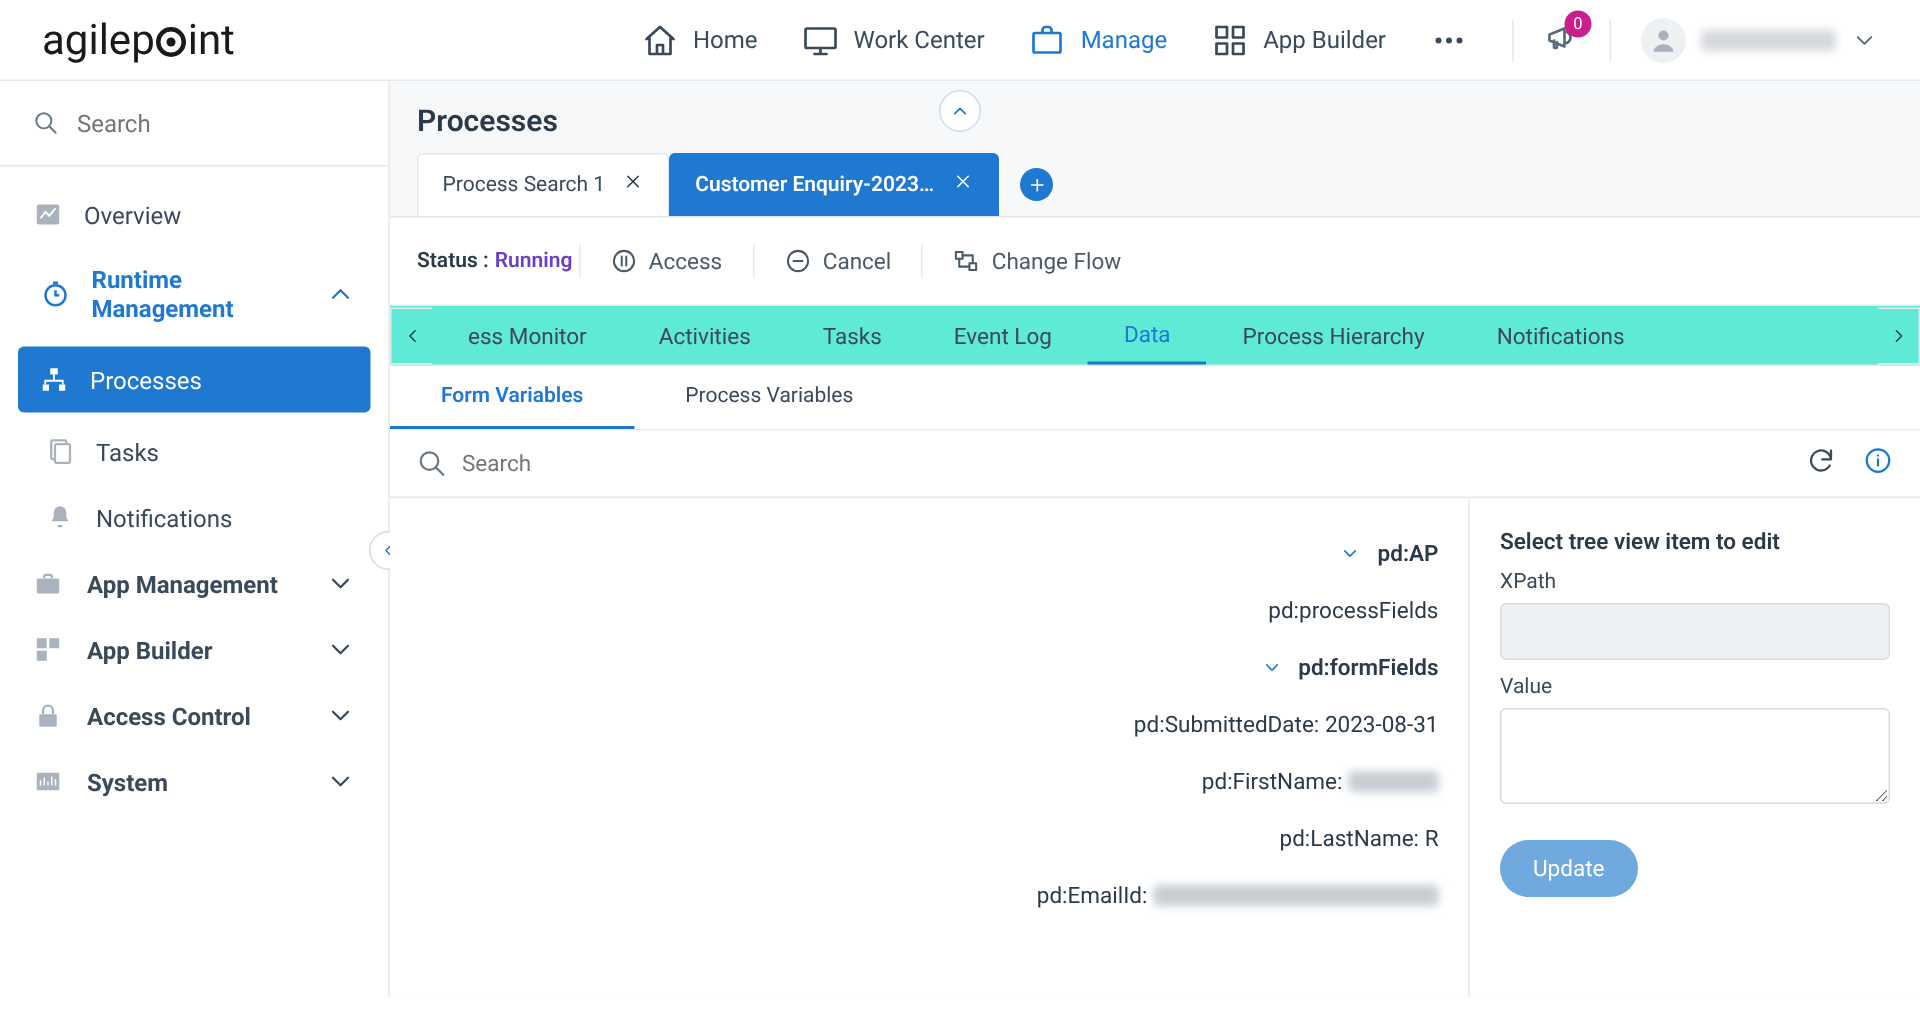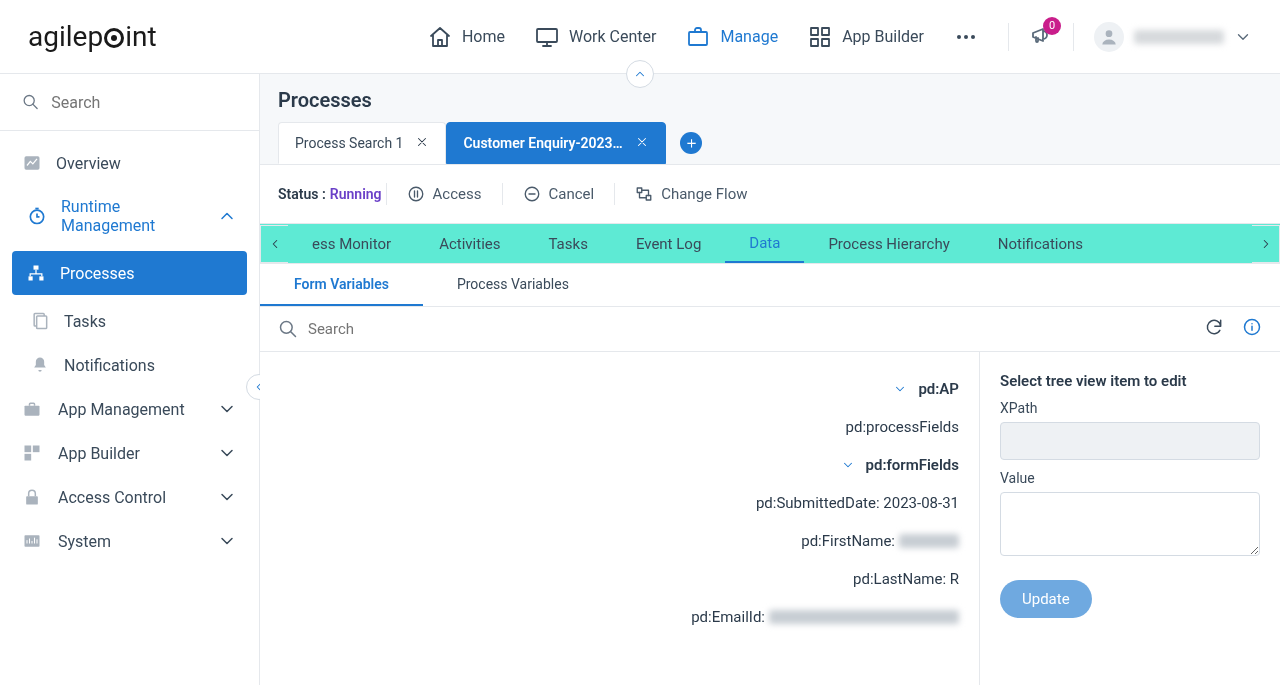--- a/index.html
+++ b/index.html
@@ -1,39 +1,39 @@
 <!DOCTYPE html>
 <html><head>
 <meta charset="utf-8">
 <style>
   * { box-sizing: border-box; margin: 0; padding: 0; font-family: -apple-system, BlinkMacSystemFont, "Segoe UI", Roboto, Arial, sans-serif; }
   body { background: #fff; color: #2b3a4a; width: 1280px; height: 685px; overflow: hidden; }
   
-  .header { height: 74px; display: flex; padding: 0 28px; border-bottom: 1px solid #e5e8ec; }
+  .header { height: 54px; display: flex; padding: 0 28px; border-bottom: 1px solid #e5e8ec; }
   .logo { font-weight: 600; font-size: 28px; color: #1a1a1a; display: flex; align-items: center; }
   .top-nav { display: flex; align-items: center; gap: 30px; margin-left: auto; }
   .nav-item { display: flex; align-items: center; gap: 10px; font-size: 16px; color: #3a4a5a; cursor: pointer; }
   .nav-item.active { color: #1f79d1; }
   .nav-item svg { width: 24px; height: 24px; }
   .top-right { display: flex; align-items: center; gap: 20px; margin-left: 30px; }
   .divider-v { width: 1px; height: 28px; background: #e5e8ec; }
   .bell-wrap { position: relative; }
   .badge { position: absolute; top: -6px; right: -8px; background: #c91e8b; color: #fff; font-size: 11px; width: 18px; height: 18px; border-radius: 9px; display: flex; align-items: center; justify-content: center; }
   .avatar { width: 30px; height: 30px; background: #eef1f4; border-radius: 15px; display: flex; align-items: center; justify-content: center; }
   .username-blur { width: 90px; height: 14px; background: #d6d9dc; border-radius: 3px; filter: blur(3px); }
   
   .layout { display: flex; height: calc(685px - 74px); }
   .sidebar { width: 260px; border-right: 1px solid #e5e8ec; position: relative; background:#fff; }
   .search-box { display: flex; align-items: center; gap: 12px; padding: 18px 22px; border-bottom: 1px solid #e5e8ec; color: #6b7785; }
   .search-box input { border: none; outline: none; font-size: 16px; color:#6b7785; width:100%; }
   .side-section { padding: 10px 0; }
   .side-item { display: flex; align-items: center; gap: 14px; padding: 12px 22px; font-size: 16px; color: #3a4a5a; cursor: pointer; position:relative; }
   .side-item svg { width: 20px; height: 20px; flex: 0 0 20px; }
-  .side-item.bold { font-weight: 400; gap: 16px; }
-  .side-item.active-blue { color: #1f79d1; font-weight: 400; padding-left: 27px; }
+  .side-item.bold { font-weight: 700; gap: 16px; }
+  .side-item.active-blue { color: #1f79d1; font-weight: 700; padding-left: 27px; }
   .side-item.selected { background: #1f79d1; color: #fff; border-radius: 4px; margin: 4px 12px; padding: 12px 14px; }
   .side-item .chev { margin-left: auto; }
   .side-sub { padding-left: 30px; }
   .collapse-handle { position: absolute; right: -13px; top: 300px; width: 26px; height: 26px; border: 1px solid #d4dbe3; border-radius: 13px; background: #fff; display: flex; align-items: center; justify-content: center; cursor: pointer; }
   
   .main { flex: 1; background: #f6f8fa; display: flex; flex-direction: column; position:relative; overflow:hidden; }
   .page-title { font-size: 20px; font-weight: 600; color: #2b3a4a; padding: 14px 18px 10px; }
   .tab-strip { display: flex; align-items: center; gap: 0; padding: 0 18px 0; }
   .tab { display: flex; align-items: center; height: 42px; padding: 0 16px; gap: 12px; font-size: 14px; border: 1px solid #e5e8ec; background:#fff; border-radius: 4px 4px 0 0; cursor: pointer; }
   .tab .close { cursor: pointer; }

